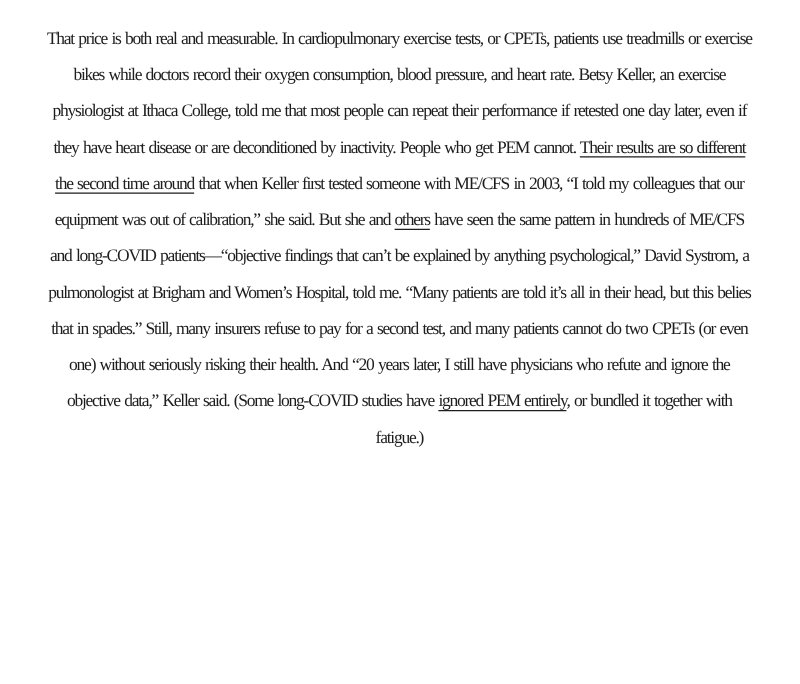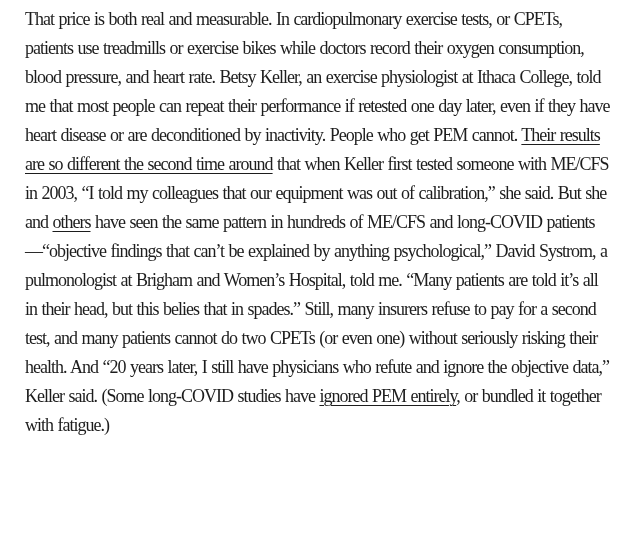--- a/index.html
+++ b/index.html
@@ -9,28 +9,28 @@
   body {
     width: 640px;
     height: 547px;
     background: #ffffff;
     overflow: hidden;
   }
   .article {
     padding: 5px 26px 0 25px;
   }
   .article-paragraph {
-    margin: 0;
+    margin: 12px;
     font-family: "Liberation Serif", "DejaVu Serif", serif;
-    font-size: 18px;
+    font-size: 14px;
     line-height: 29px;
     letter-spacing: -1px;
     word-spacing: 1px;
     color: #1d1d1d;
-    text-align: left;
+    text-align: center;
   }
   .inline-link {
     color: inherit;
     text-decoration: underline;
     text-decoration-thickness: 1px;
     text-underline-offset: 2.5px;
     cursor: pointer;
   }
 </style>
 </head>

